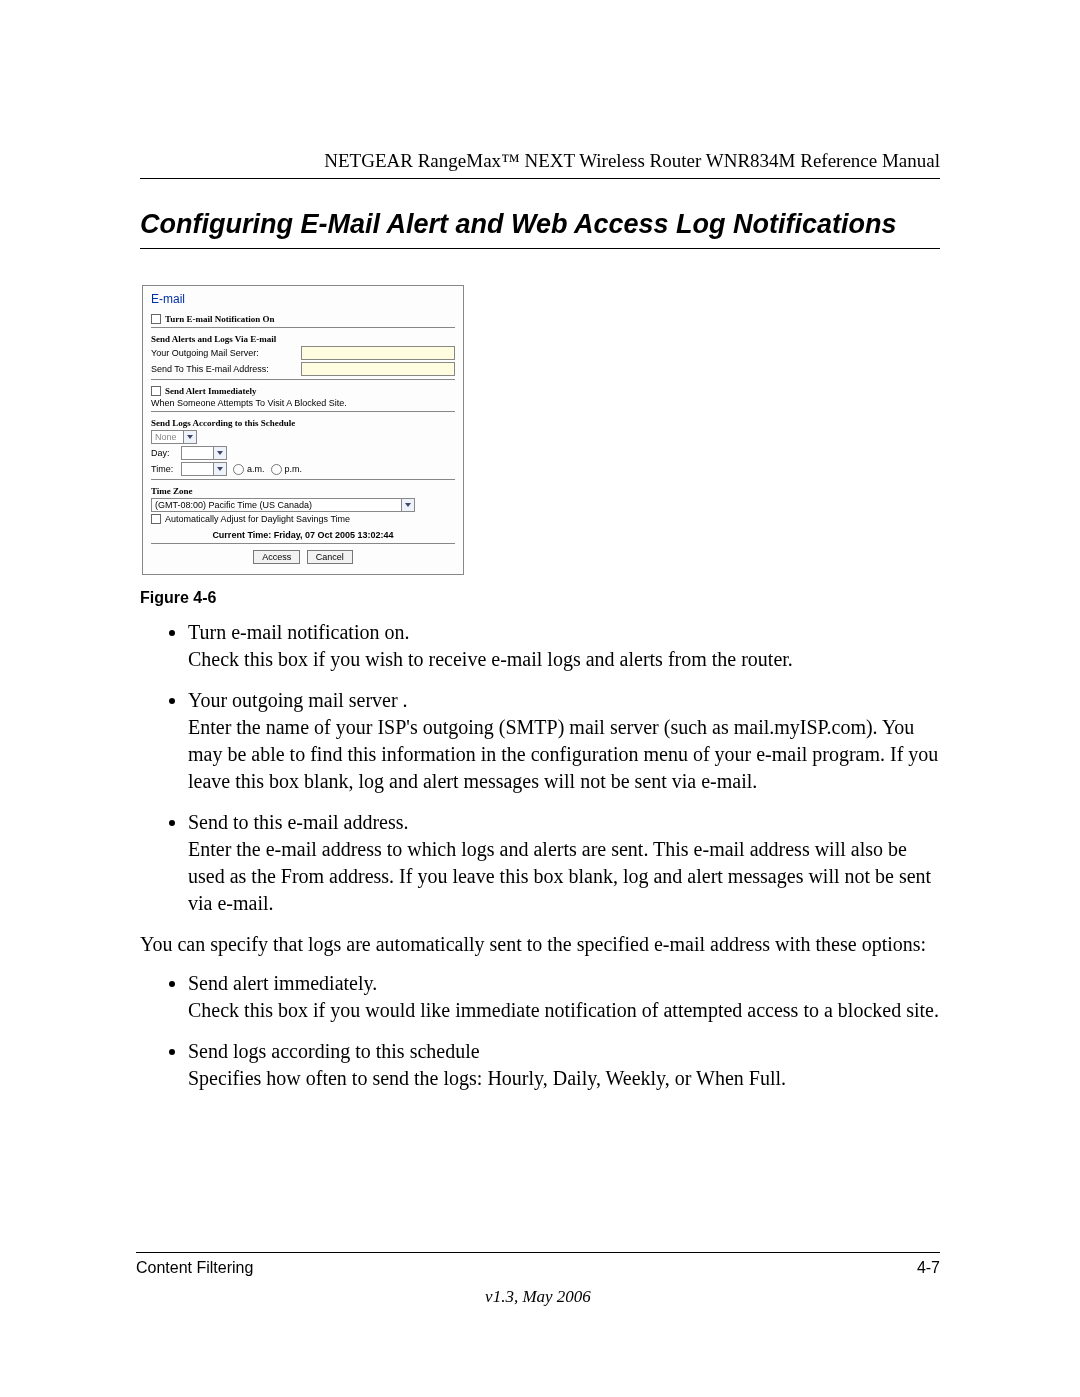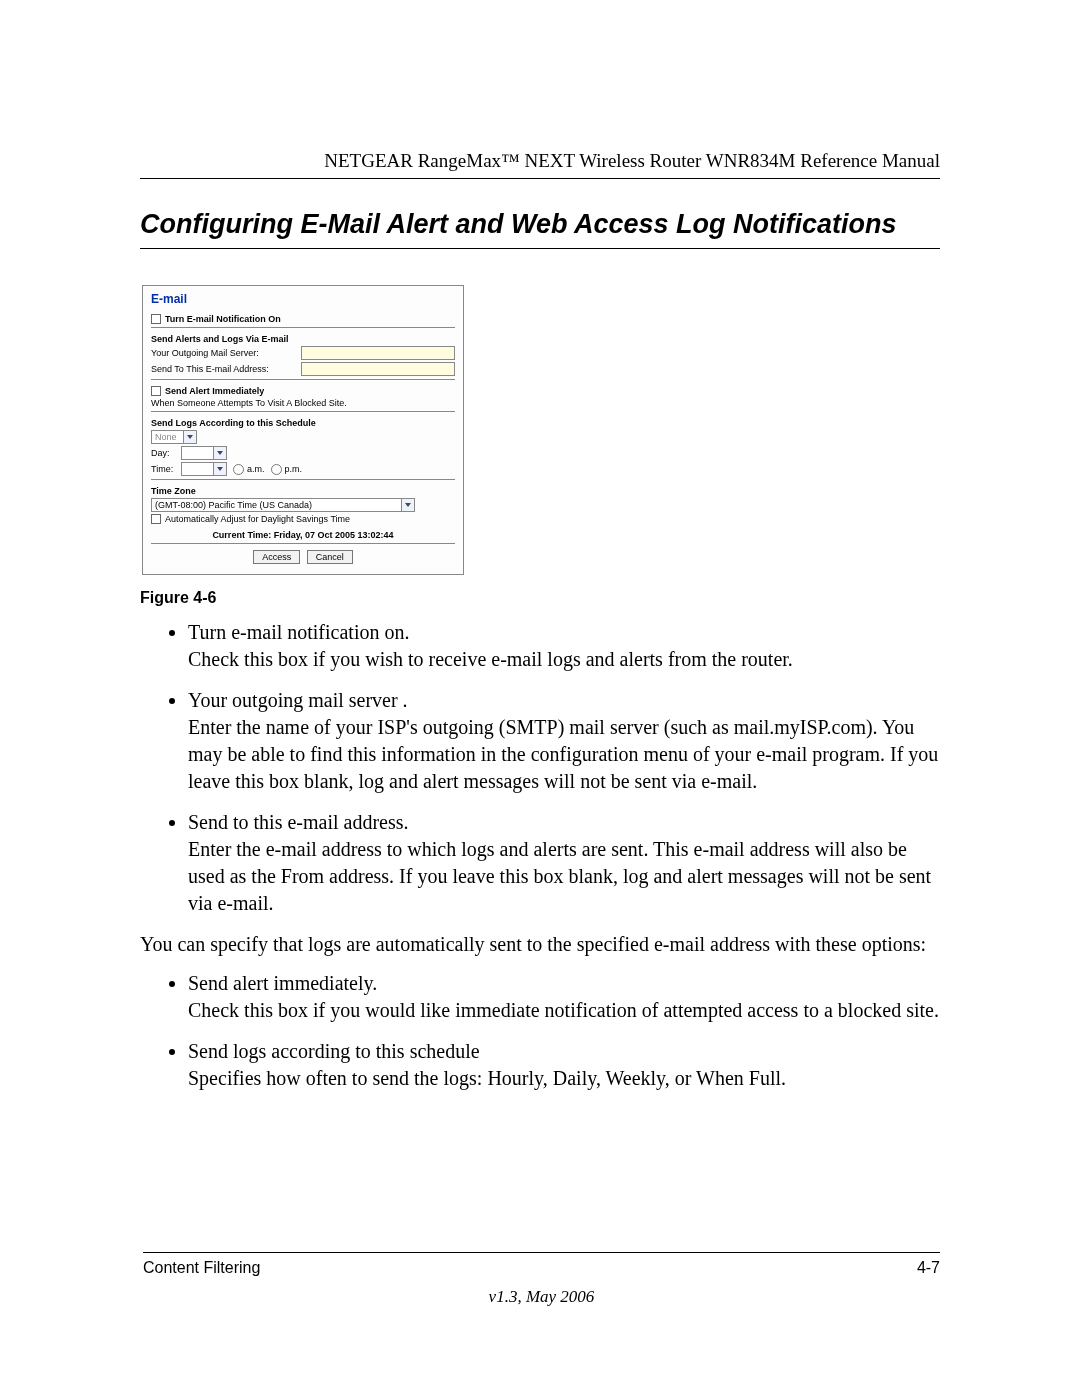--- a/index.html
+++ b/index.html
@@ -52,21 +52,21 @@
     border: 1px solid #888;
     background: #fdfdfd;
     font-family: Arial, Helvetica, sans-serif;
     font-size: 9px;
     color: #000;
     padding: 6px 8px 10px 8px;
     box-sizing: border-box;
   }
   .ui-title {
     color: #0030a8;
-    font-weight: bold;
+    font-weight: normal;
     font-size: 12px;
     margin-bottom: 8px;
   }
   .ui-section-rule {
     border: none;
     border-top: 1px solid #888;
     margin: 3px 0 6px 0;
   }
   .ui-row {
     display: flex;
@@ -74,21 +74,21 @@
     margin: 2px 0;
   }
   .ui-checkbox {
     width: 10px; height: 10px;
     border: 1px solid #666;
     margin-right: 4px;
     display: inline-block;
     box-sizing: border-box;
     background: #fff;
   }
-  .ui-label-bold { font-weight: bold; }
+  .ui-label-bold { font-weight: bold; font-family: Liberation Serif, serif; }
   .ui-field-label { width: 150px; }
   .ui-text-input {
     flex: 1;
     height: 14px;
     border: 1px solid #888;
     background: #fffce0;
     box-sizing: border-box;
   }
   .ui-select {
     display: inline-flex;
@@ -161,21 +161,21 @@
     margin-bottom: 14px;
     list-style-type: disc;
   }
   p.body-para {
     font-size: 20px;
     line-height: 1.35;
     margin: 0 0 12px 0;
   }
   .footer {
     position: absolute;
-    left: 143px; right: 140px;
+    left: 136px; right: 140px;
     bottom: 90px;
   }
   .footer-rule {
     border: none;
     border-top: 1.5px solid #000;
     margin: 0 0 6px 0;
   }
   .footer-line {
     display: flex;
     justify-content: space-between;

